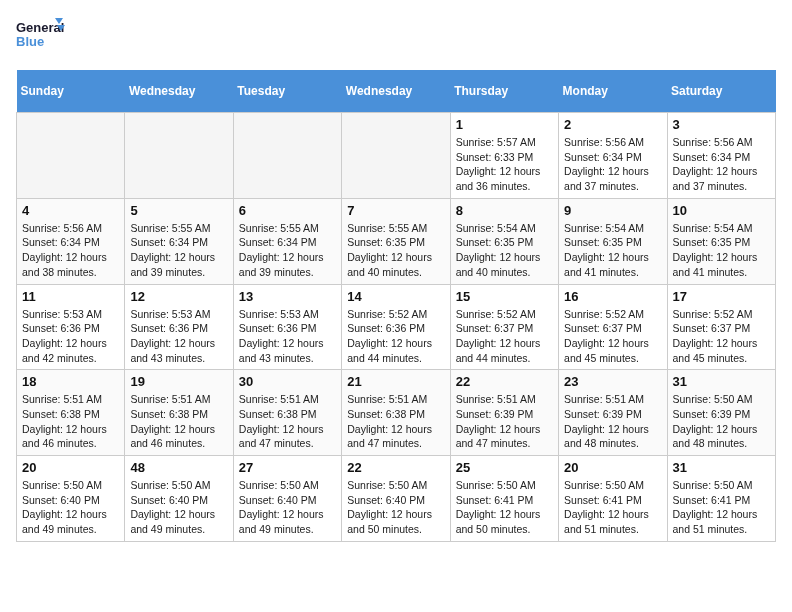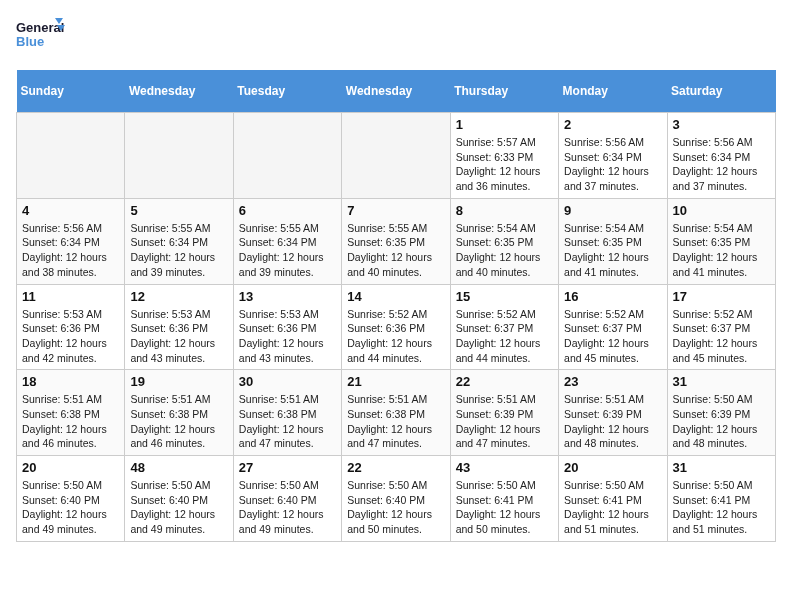--- a/index.html
+++ b/index.html
@@ -306,21 +306,21 @@
 and 49 minutes.</div>
         </td>
         <td>
           <div class="day-num">22</div>
           <div class="day-info" style="white-space: pre-line;">Sunrise: 5:50 AM
 Sunset: 6:40 PM
 Daylight: 12 hours
 and 50 minutes.</div>
         </td>
         <td>
-          <div class="day-num">43</div>
+          <div class="day-num">25</div>
           <div class="day-info" style="white-space: pre-line;">Sunrise: 5:50 AM
 Sunset: 6:41 PM
 Daylight: 12 hours
 and 50 minutes.</div>
         </td>
         <td>
           <div class="day-num">20</div>
           <div class="day-info" style="white-space: pre-line;">Sunrise: 5:50 AM
 Sunset: 6:41 PM
 Daylight: 12 hours

